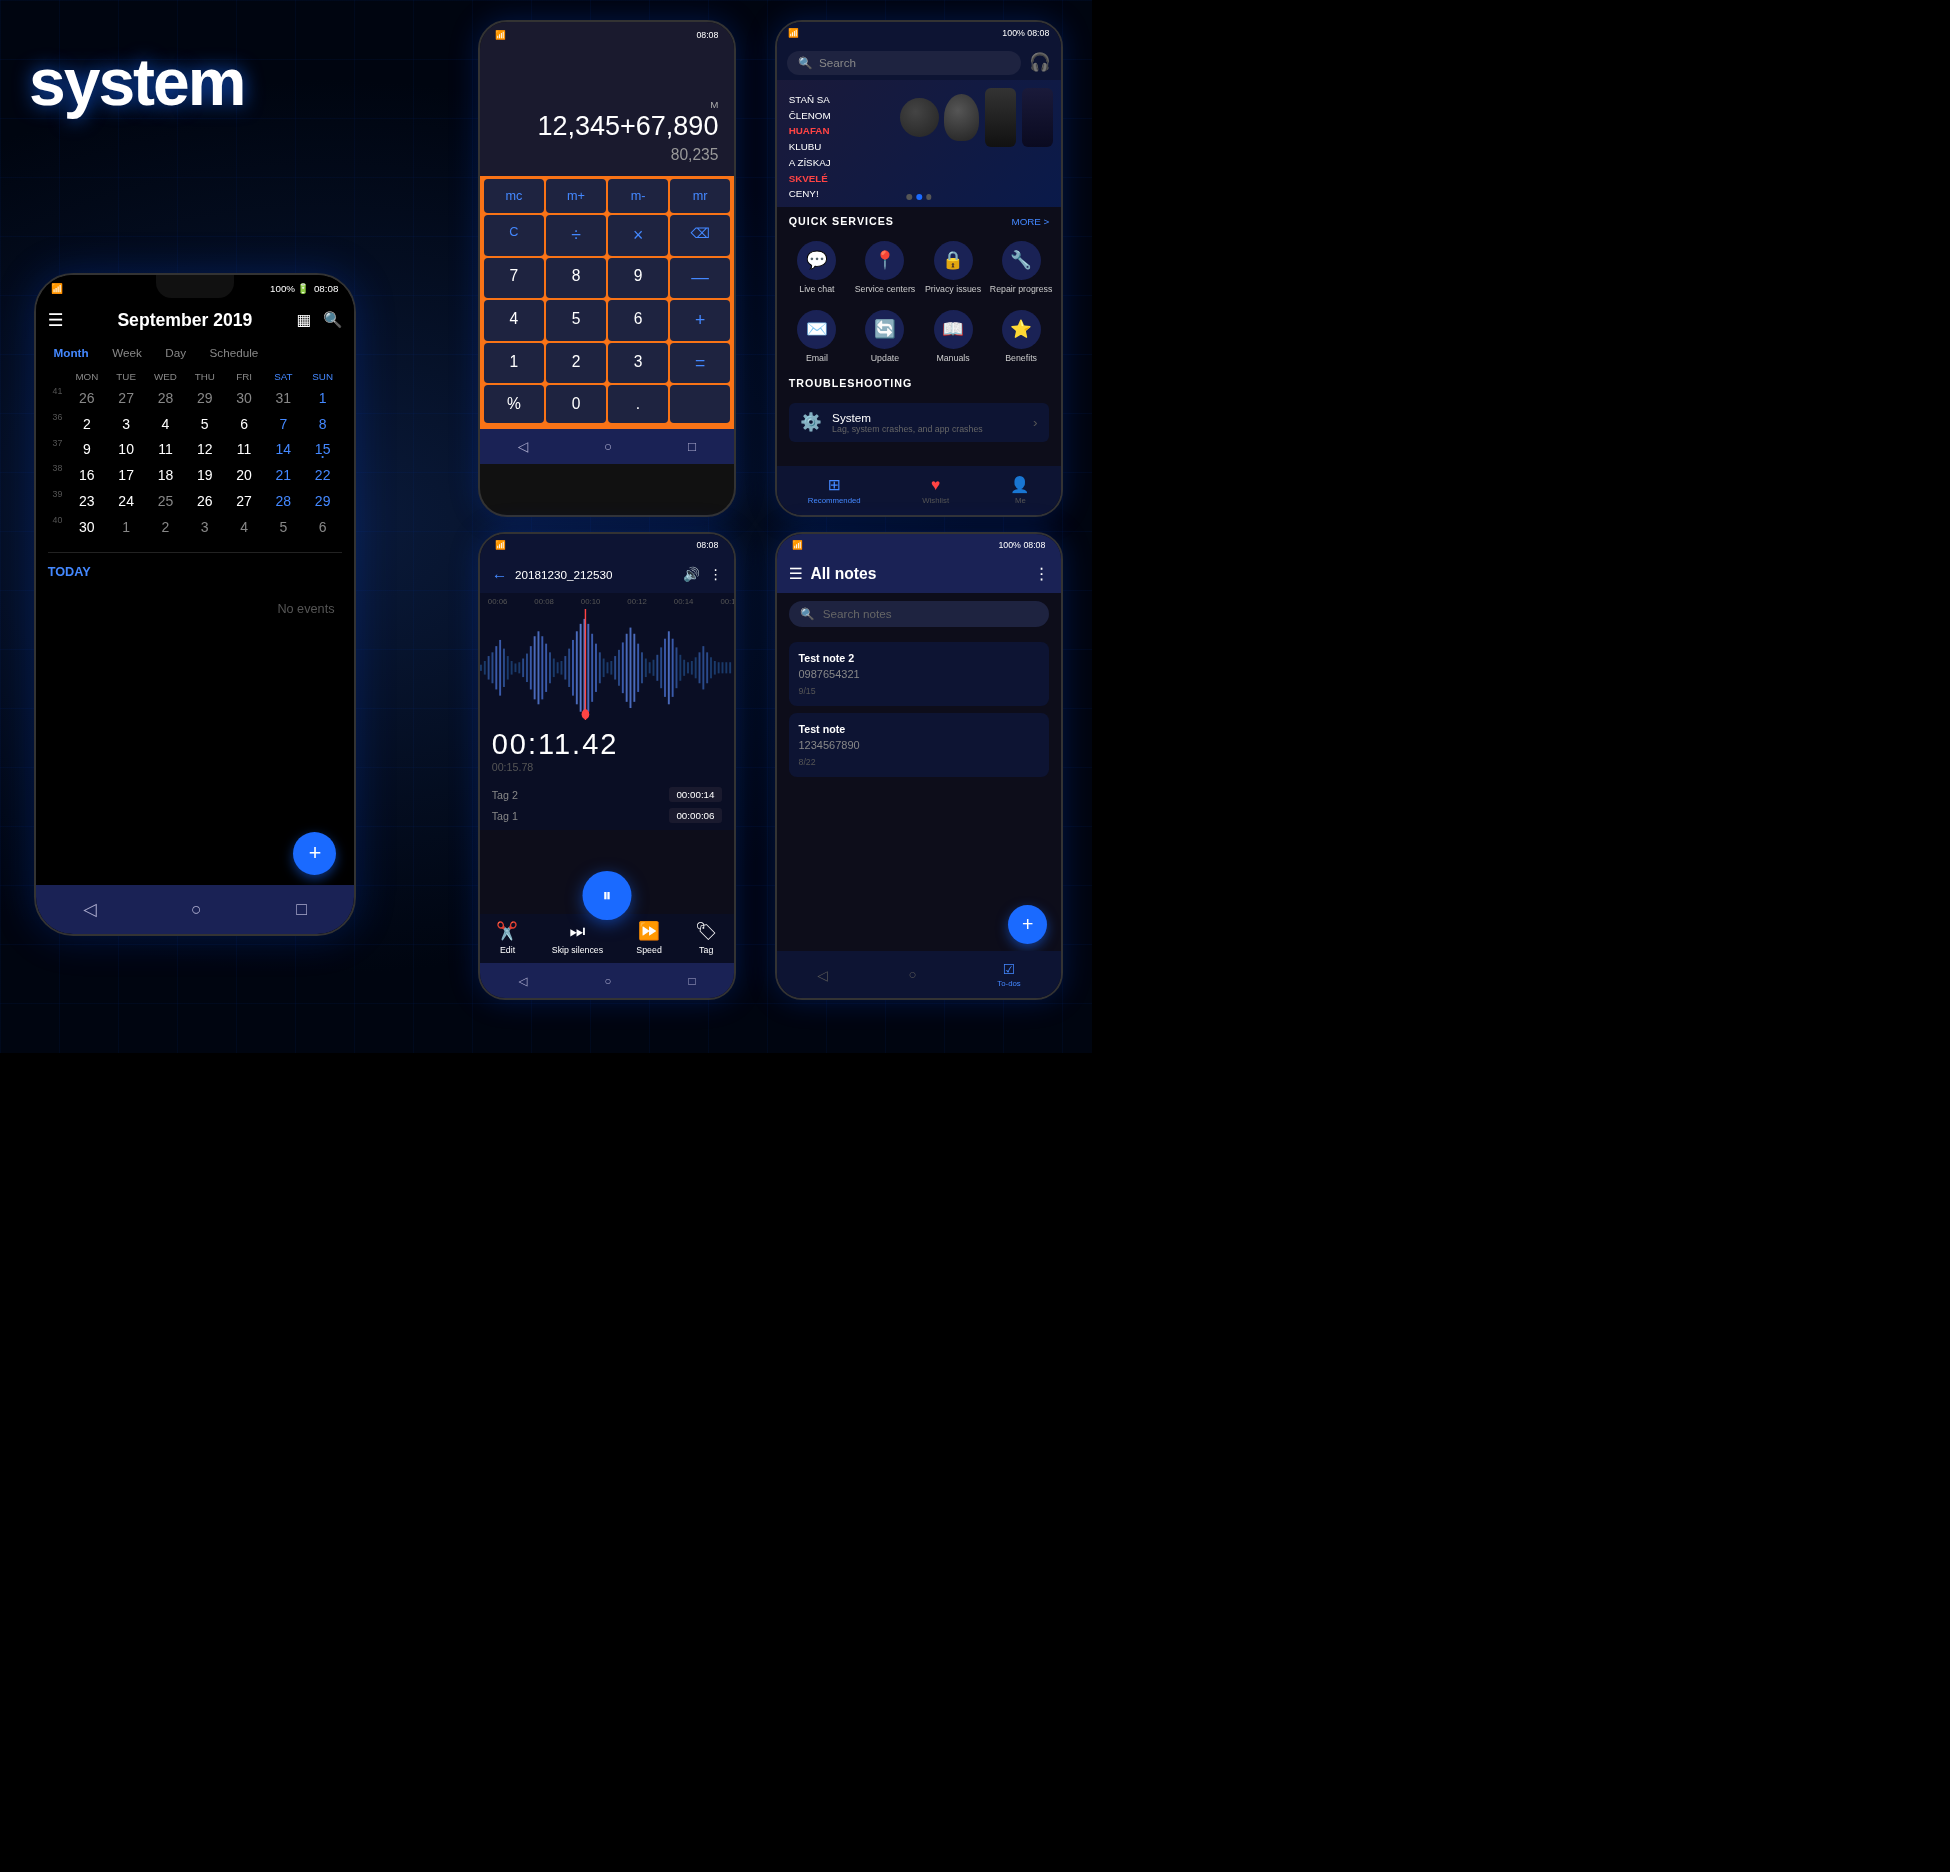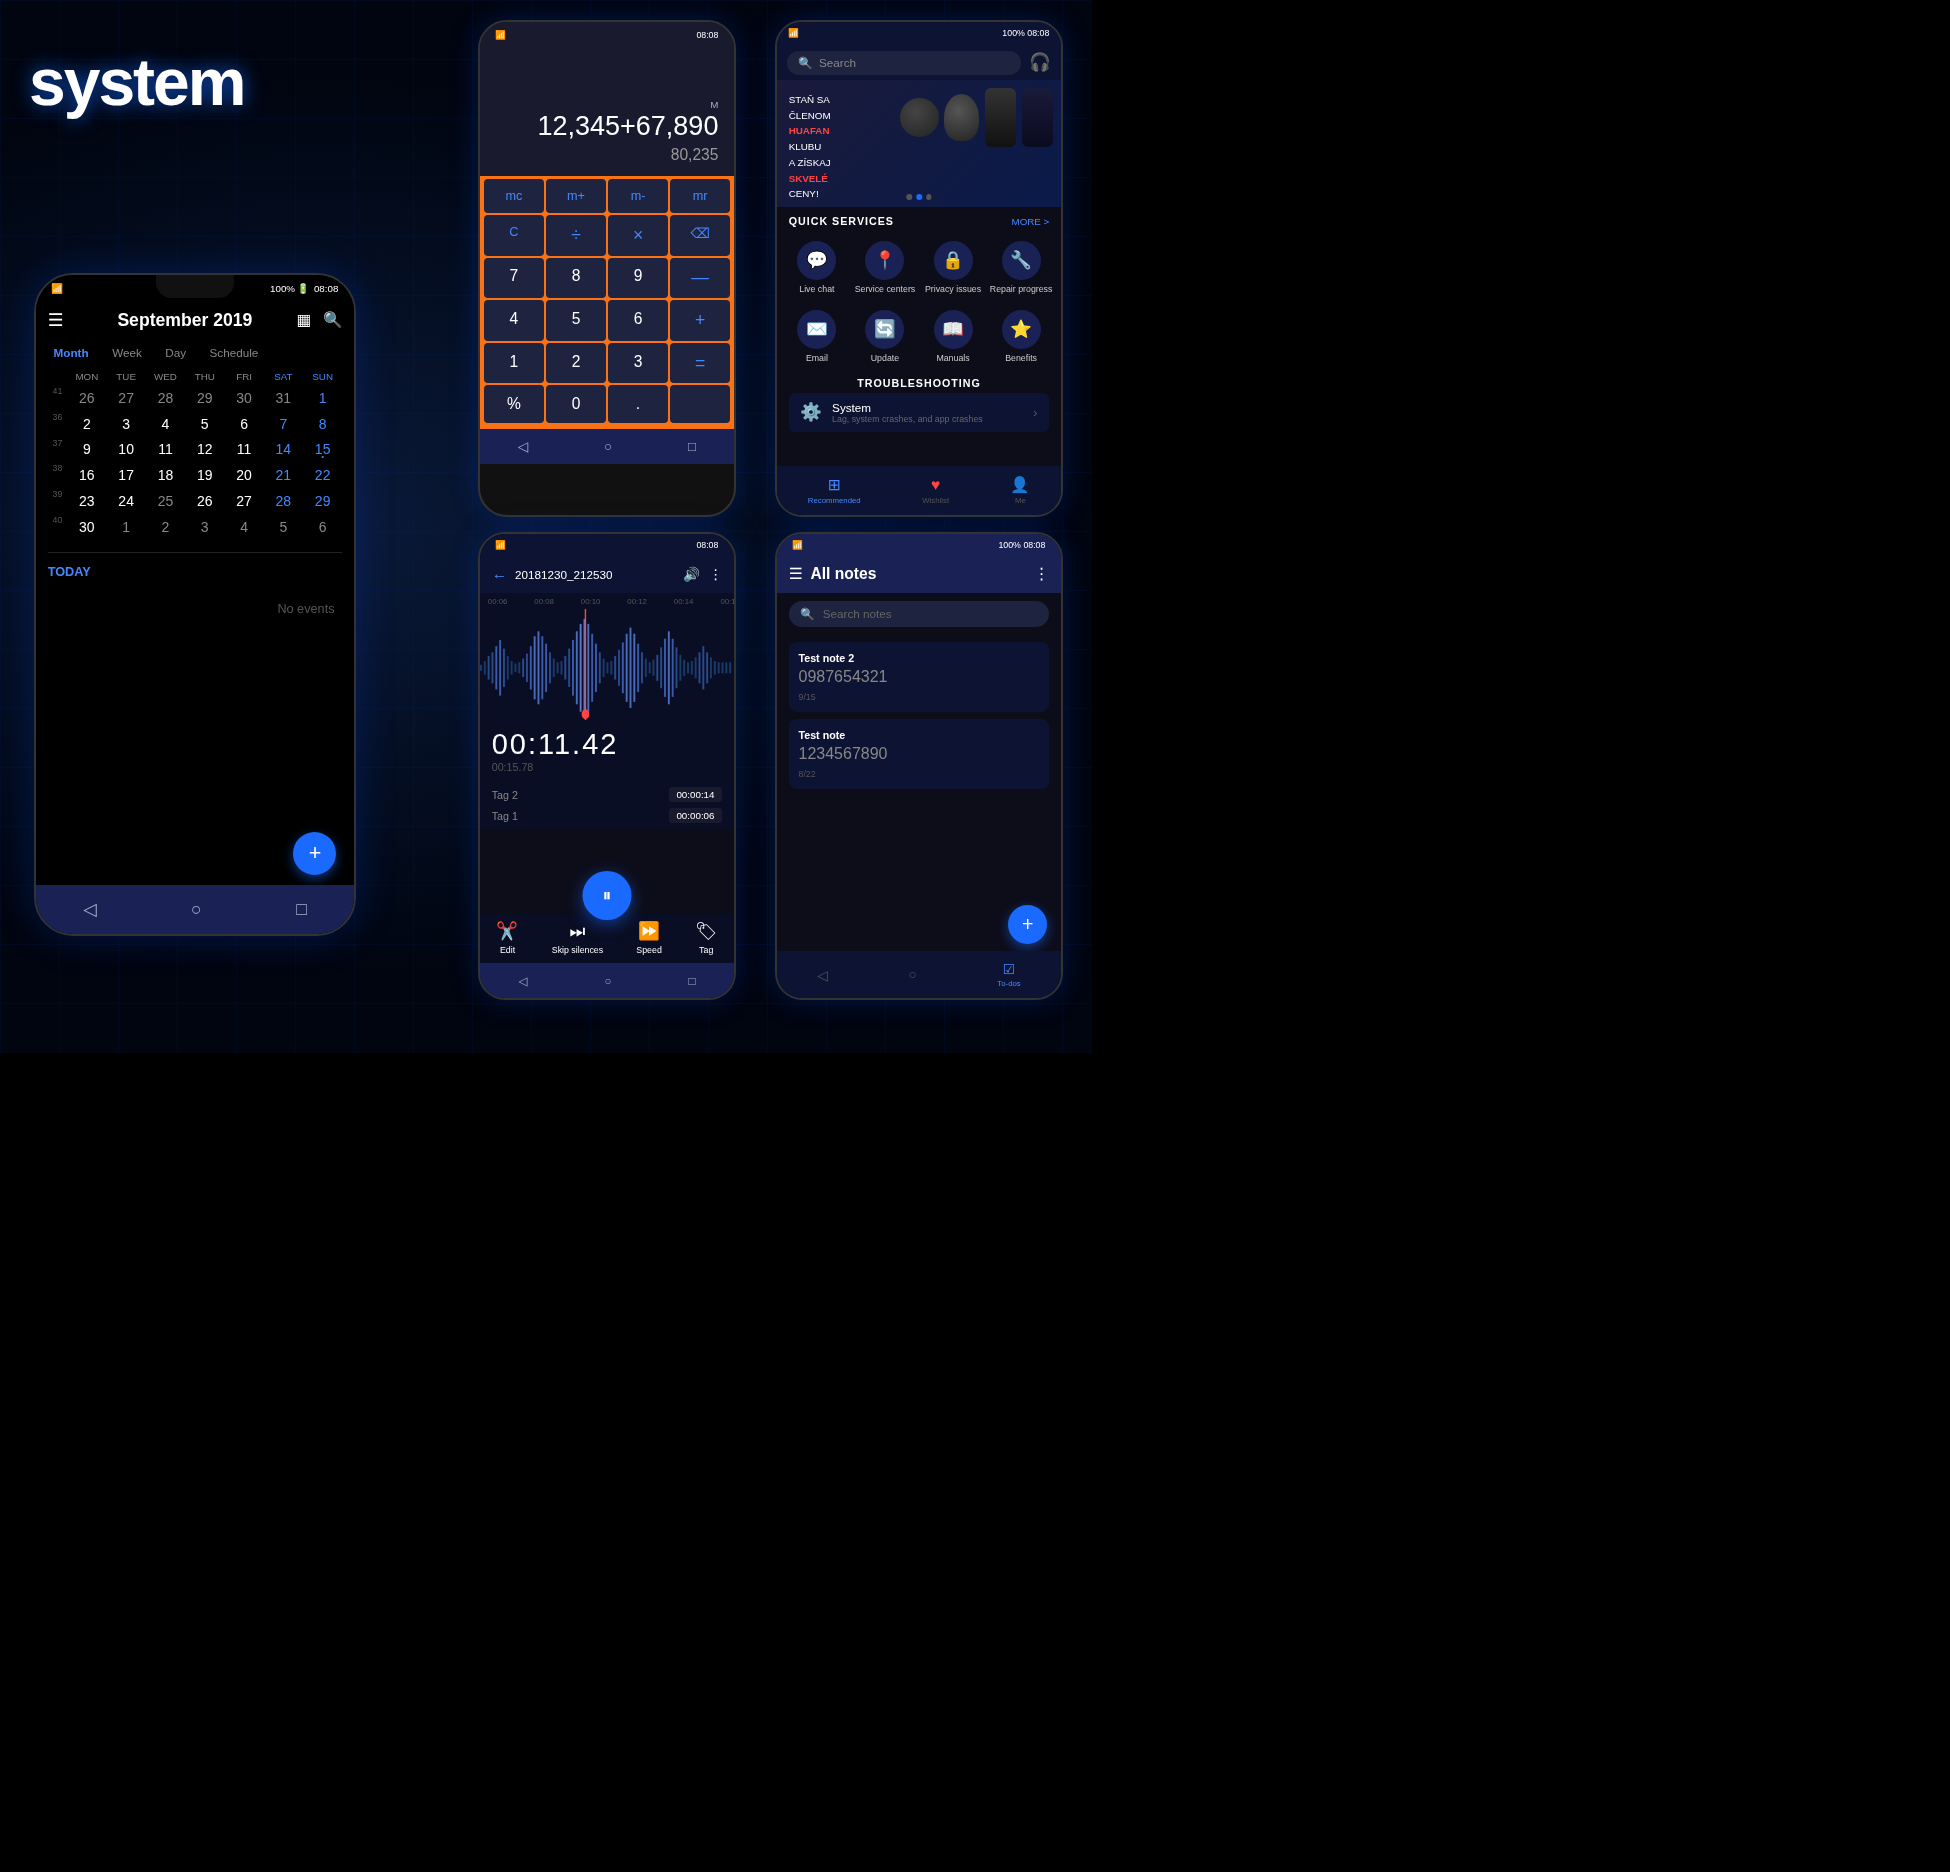--- a/index.html
+++ b/index.html
@@ -564,21 +564,21 @@
       align-items: center;
       justify-content: center;
       font-size: 17.6px;
     }
     .svc-icon-label { color: #ccc; font-size: 8.8px; text-align: center; line-height: 1.2; }
 
     .svc-troubleshoot {
       background: #0d0d1a;
       padding: 3.9px 11.7px;
     }
-    .svc-troubleshoot-title { color: #fff; font-size: 10.7px; font-weight: bold; letter-spacing: 1px; margin-bottom: 4px; text-align: center; }
+    .svc-troubleshoot-title { color: #fff; font-size: 10.7px; font-weight: bold; letter-spacing: 1px; margin-bottom: 14px; }
     .svc-troubleshoot-item {
       background: #0d1433;
       border-radius: 5.9px;
       padding: 7.8px 11.7px;
       display: flex;
       align-items: center;
       gap: 9.8px;
     }
     .svc-gear-icon { color: #4488ff; font-size: 17.6px; }
     .svc-item-content { flex: 1; }
@@ -655,21 +655,21 @@
       gap: 7.8px;
       padding: 7.8px 11.7px;
       background: #0d0d1a;
     }
     .note-card {
       background: #0d1433;
       border-radius: 7.8px;
       padding: 9.8px;
     }
     .note-title { color: #fff; font-size: 10.7px; font-weight: bold; margin-bottom: 3.9px; }
-    .note-content { color: #888; font-size: 16px; margin-bottom: 5.9px; }
+    .note-content { color: #888; font-size: 11px; margin-bottom: 5.9px; }
     .note-date { color: #555; font-size: 8.8px; }
 
     .notes-fab {
       position: absolute;
       bottom: 54px;
       right: 13.7px;
       width: 39px;
       height: 39px;
       background: #1a6aff;
       border-radius: 50%;

